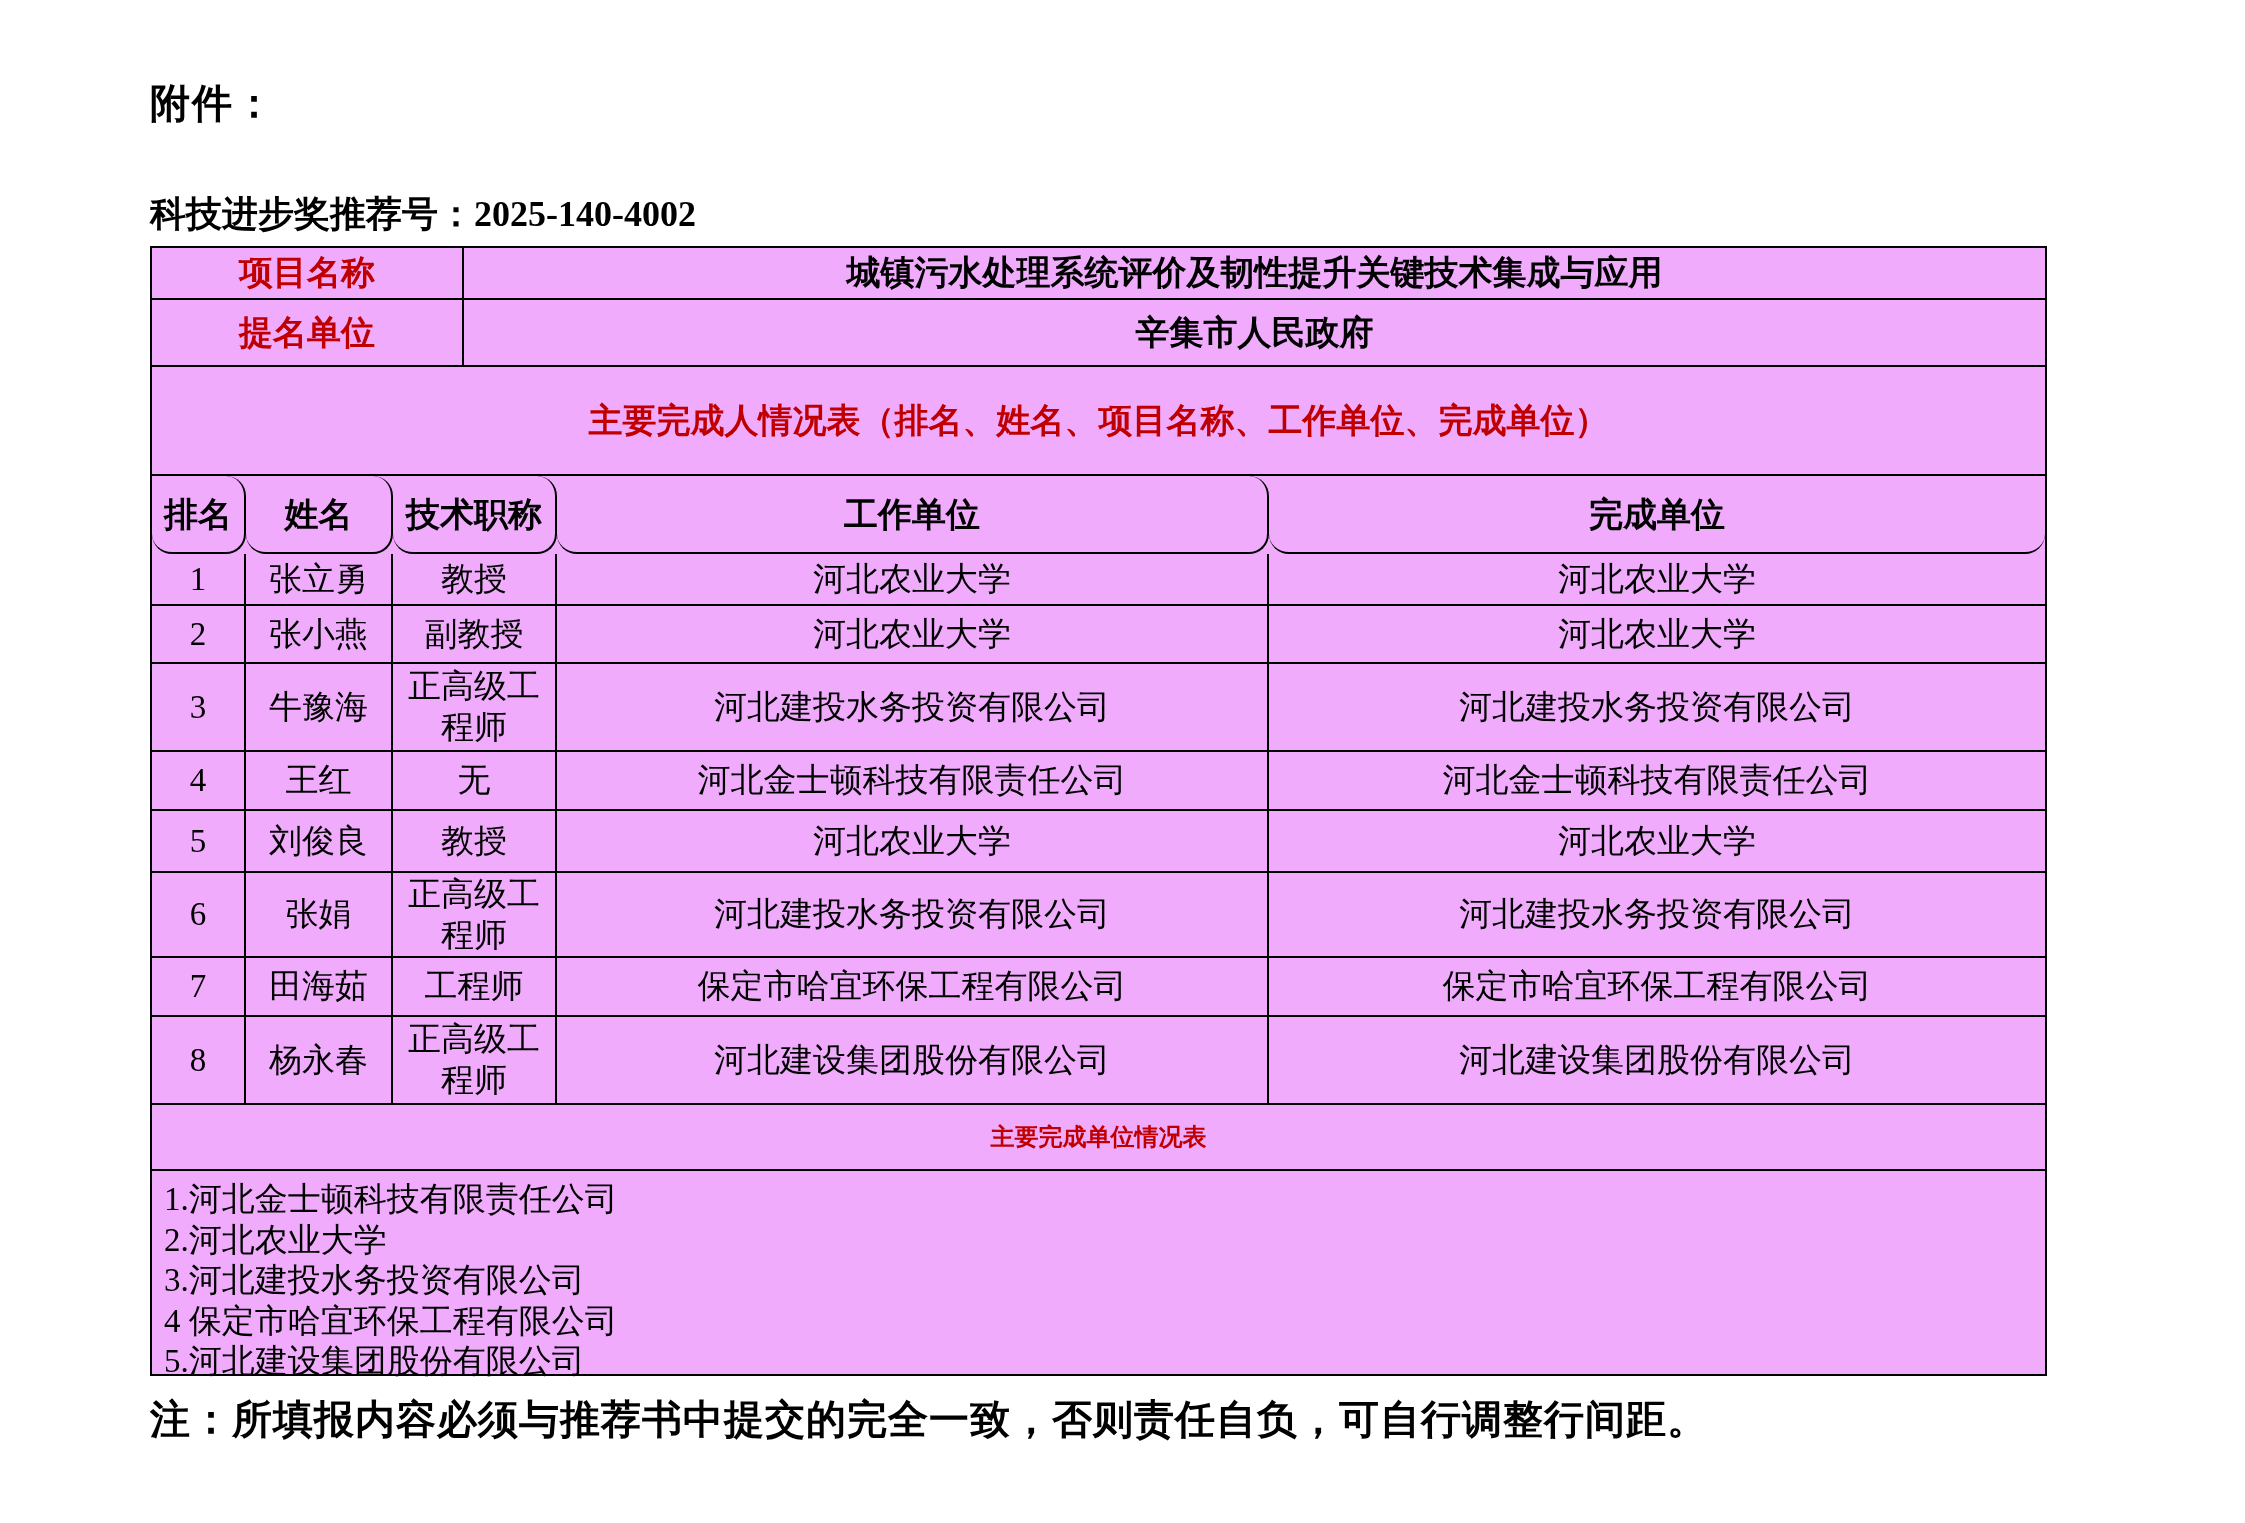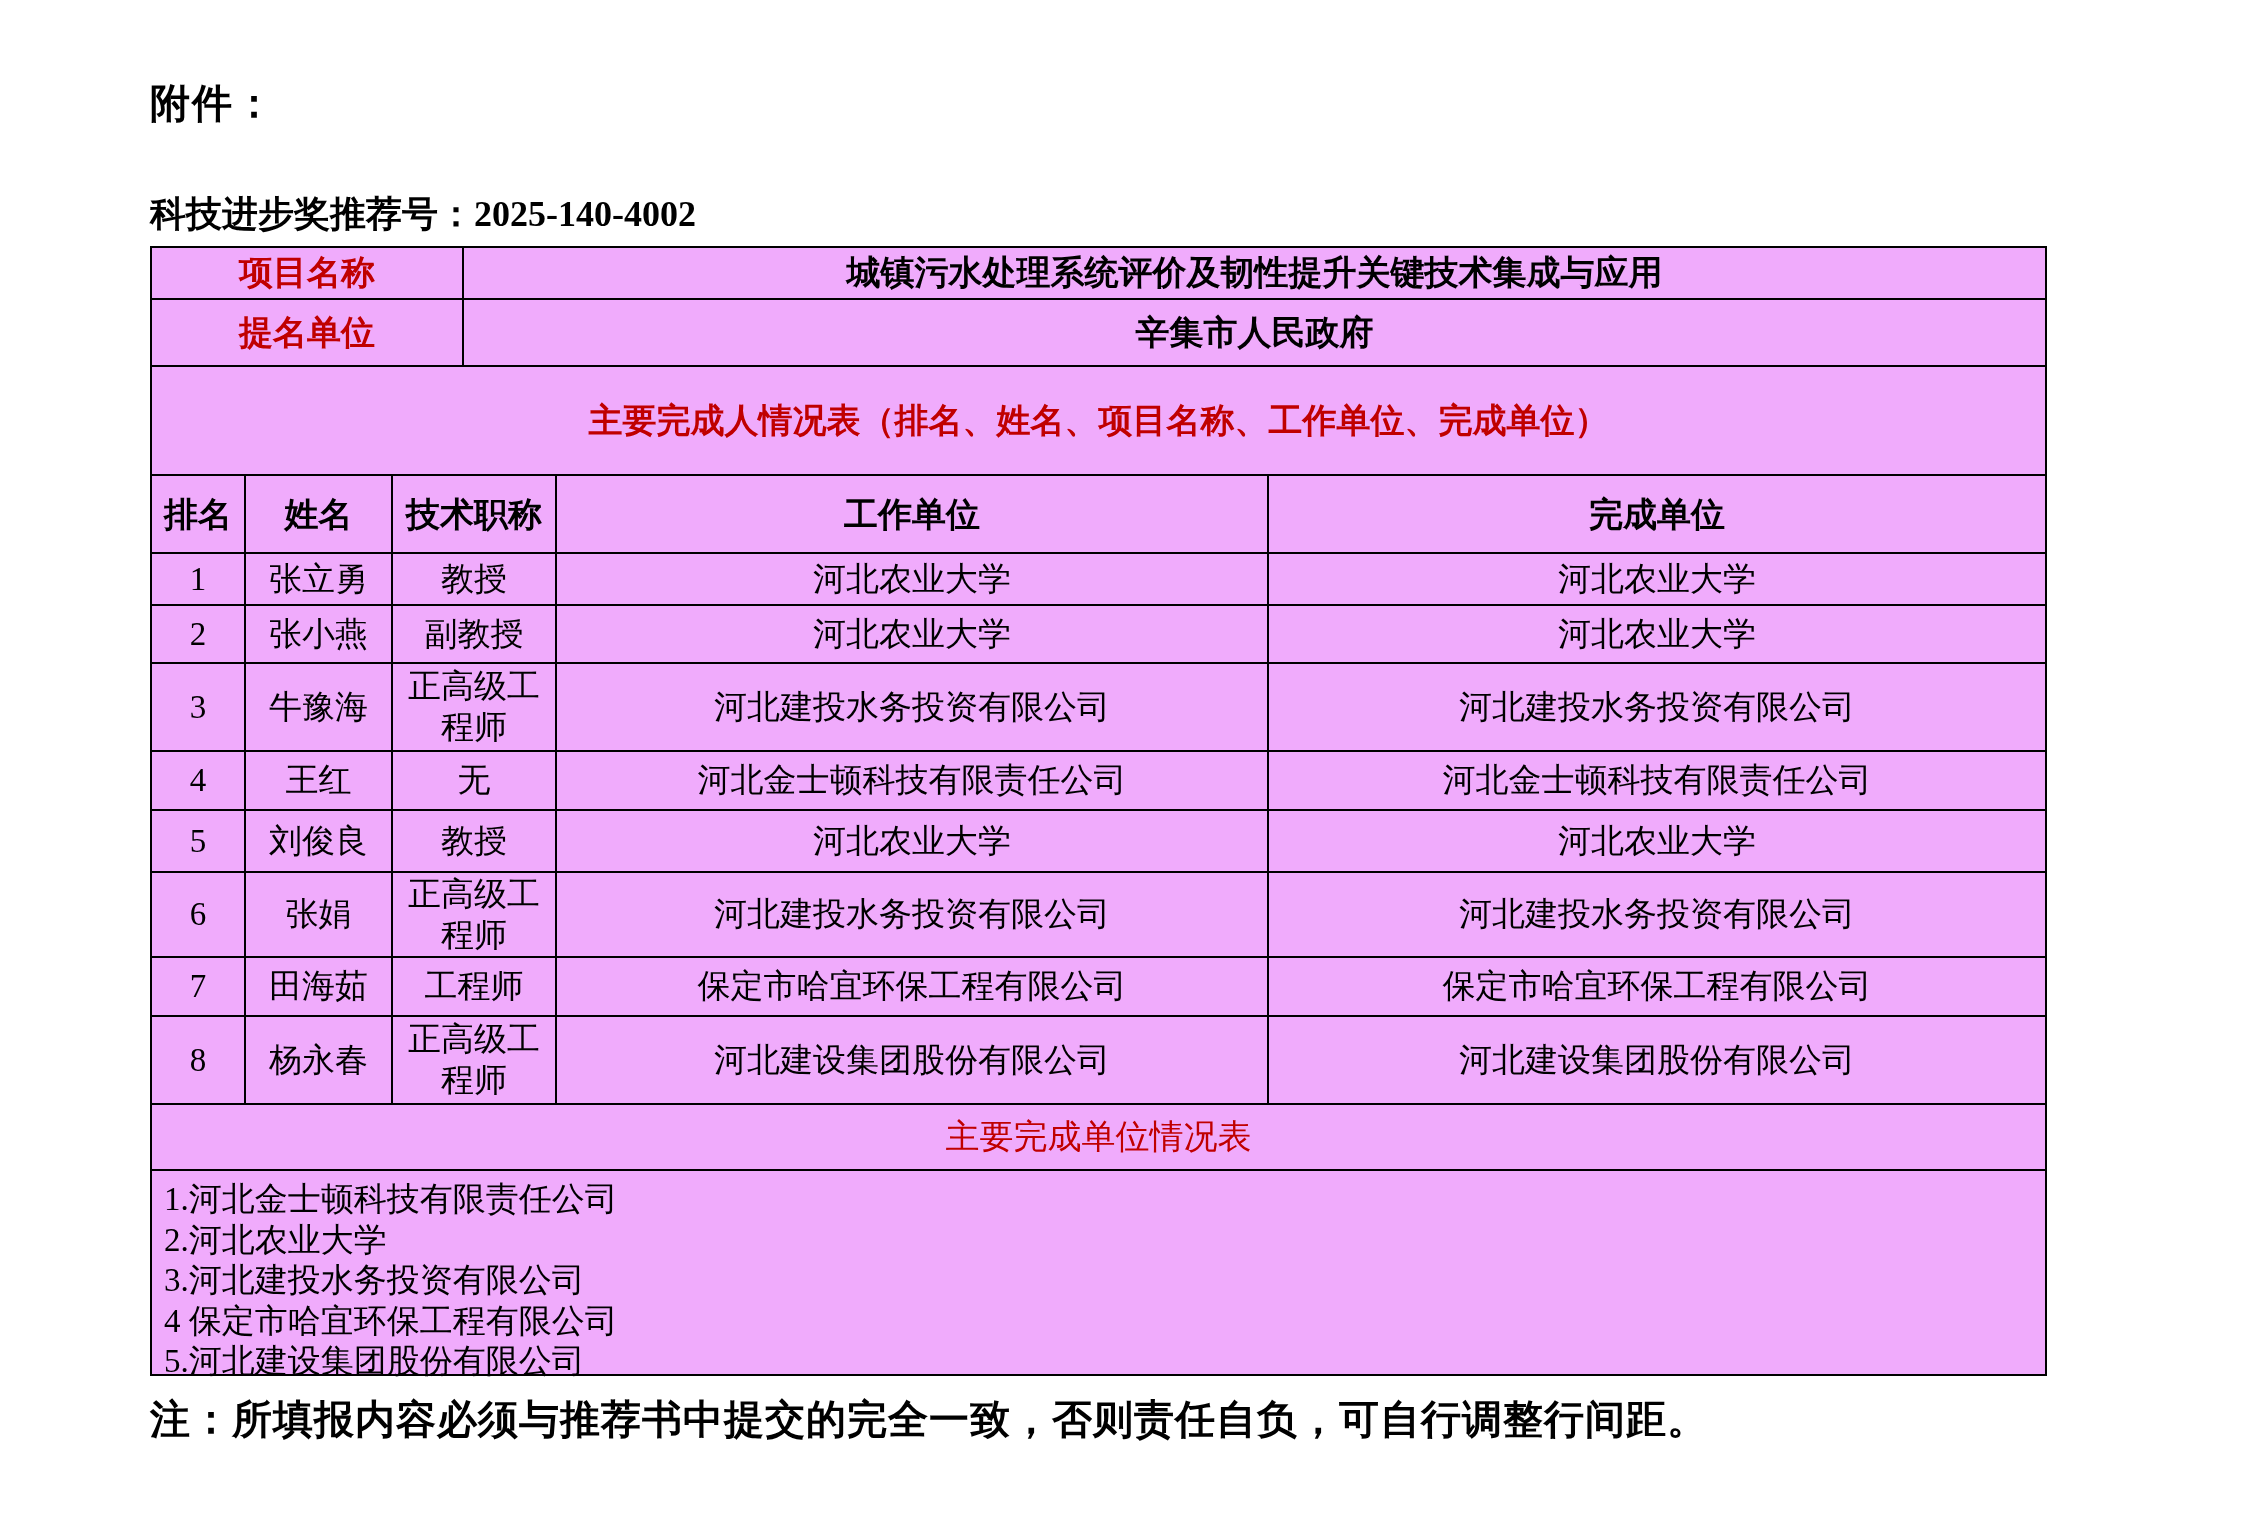--- a/index.html
+++ b/index.html
@@ -53,26 +53,26 @@
     grid-template-rows: 78px 52px 58px 88px 59px 62px 85px 59px 88px;
   }
   .perf-grid .cell {
     display: flex; align-items: center; justify-content: center;
     text-align: center;
     border-bottom: 2px solid #000;
     font-size: 33px; line-height: 41px;
     padding: 0 2px;
   }
   .perf-grid .cell.inner { border-right: 2px solid #000; }
-  .perf-grid .cell.head { font-weight: bold; font-size: 34px; }
+  .perf-grid .cell.head { font-weight: bold; font-size: 34px; border-radius: 20px; }
 
   .subtitle-row {
     height: 66px; border-bottom: 2px solid #000;
     display: flex; align-items: center; justify-content: center;
-    font-size: 34px; font-weight: normal; color: var(--red);
+    font-size: 24px; font-weight: bold; color: var(--red);
   }
 
   .units-block { height: 203px; padding: 8px 24px 0 12px; }
   .units-block .unit-line { font-size: 33px; line-height: 40.5px; }
 
   .note-line {
     position: absolute; left: 150px; top: 1392px;
     font-size: 40px; font-weight: bold; letter-spacing: 1px;
   }
 </style>

